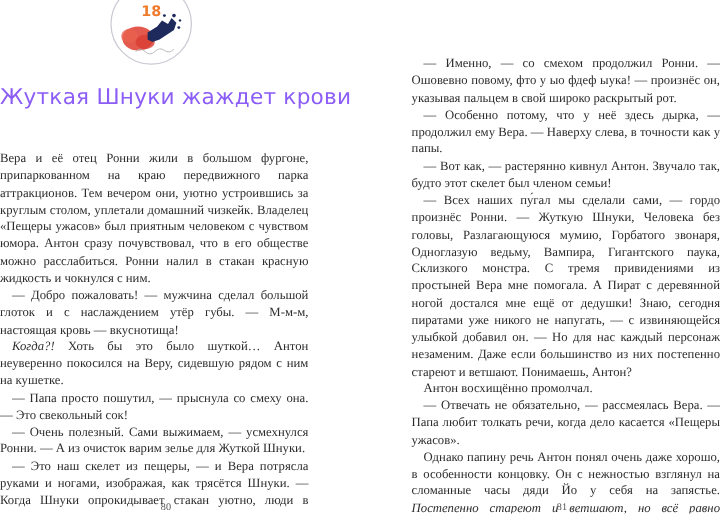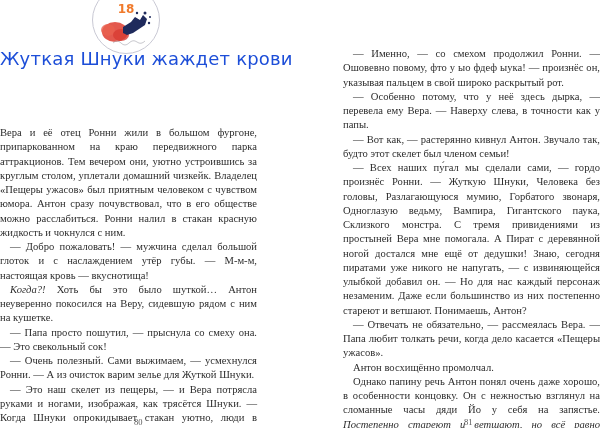--- a/index.html
+++ b/index.html
@@ -9,23 +9,23 @@
   #page-left { left:0; width:300px; }
   #page-right { left:300px; width:300px; }
 
   .emblem { position:absolute; left:92px; top:-14px; width:66px; height:66px;
             border:1px solid #c9c9d4; border-radius:50%; background:#fff; overflow:hidden; }
   .emblem .num { position:absolute; left:0; right:0; top:15px; text-align:center;
                  font-family:"DejaVu Sans","Liberation Sans",sans-serif;
                  font-size:12px; font-weight:bold; color:#f07a2b; }
   .emblem svg { position:absolute; left:0; top:0; }
 
-  .chapter-title { position:absolute; left:0; top:48px; width:260px;
+  .chapter-title { position:absolute; left:0; top:71px; width:260px;
                    font-family:"DejaVu Sans","Liberation Sans",sans-serif;
-                   font-size:18px; color:#1d4ed8; letter-spacing:0.2px; white-space:nowrap; }
+                   font-size:18px; color:#8b5cf6; letter-spacing:0.2px; white-space:nowrap; }
 
   .text { position:absolute; font-size:10.6px; line-height:14.25px; text-align:justify;
           font-family:"Liberation Serif","DejaVu Serif",serif; color:#2d2d2d;margin-top:24px; }
   #text-left { left:0; top:102px; width:257px; }
   #text-right { left:43px; top:23px; width:257px; }
   .text p { margin:0; text-indent:10px; }
   .text p.noindent { text-indent:0; }
   .text em { font-style:italic; }
 
   .page-number { position:absolute; top:417px; font-size:8.5px; color:#555;
@@ -61,22 +61,22 @@
     <p>— Очень полезный. Сами выжимаем, — усмехнулся Ронни. — А из очисток варим зелье для Жуткой Шнуки.</p>
     <p>— Это наш скелет из пещеры, — и Вера потрясла руками и ногами, изображая, как трясётся Шнуки. — Когда Шнуки опрокидывает стакан уютно, люди в вагончиках орут как резаные.</p>
   </div>
 
   <div class="page-number" id="page-num-left">80</div>
 </div>
 
 <div class="page" id="page-right">
   <div class="text" id="text-right">
     <p>— Именно, — со смехом продолжил Ронни. — Ошовевно повому, фто у ыо фдеф ыука! — произнёс он, указывая пальцем в свой широко раскрытый рот.</p>
-    <p>— Особенно потому, что у неё здесь дырка, — перевела ему Вера. — Наверху слева, в точности как у папы.</p>
+    <p>— Особенно потому, что у неё здесь дырка, — продолжил ему Вера. — Наверху слева, в точности как у папы.</p>
     <p>— Вот как, — растерянно кивнул Антон. Звучало так, будто этот скелет был членом семьи!</p>
     <p>— Всех наших пу́гал мы сделали сами, — гордо произнёс Ронни. — Жуткую Шнуки, Человека без головы, Разлагающуюся мумию, Горбатого звонаря, Одноглазую ведьму, Вампира, Гигантского паука, Склизкого монстра. С тремя привидениями из простыней Вера мне помогала. А Пират с деревянной ногой достался мне ещё от дедушки! Знаю, сегодня пиратами уже никого не напугать, — с извиняющейся улыбкой добавил он. — Но для нас каждый персонаж незаменим. Даже если большинство из них постепенно стареют и ветшают. Понимаешь, Антон?</p>
+    <p>Антон восхищённо промолчал.</p>
     <p>— Отвечать не обязательно, — рассмеялась Вера. — Папа любит толкать речи, когда дело касается «Пещеры ужасов».</p>
-    <p>Антон восхищённо промолчал.</p>
     <p><span>Однако папину речь Антон понял очень даже хорошо, в особенности концовку. Он с нежностью взглянул на сломанные часы дяди Йо у себя на запястье. </span><em>Постепенно стареют и ветшают, но всё равно незаменимы…</em><span> Так точно!</span></p>
   </div>
 
   <div class="page-number" id="page-num-right">81</div>
 </div>
 
 </body></html>

